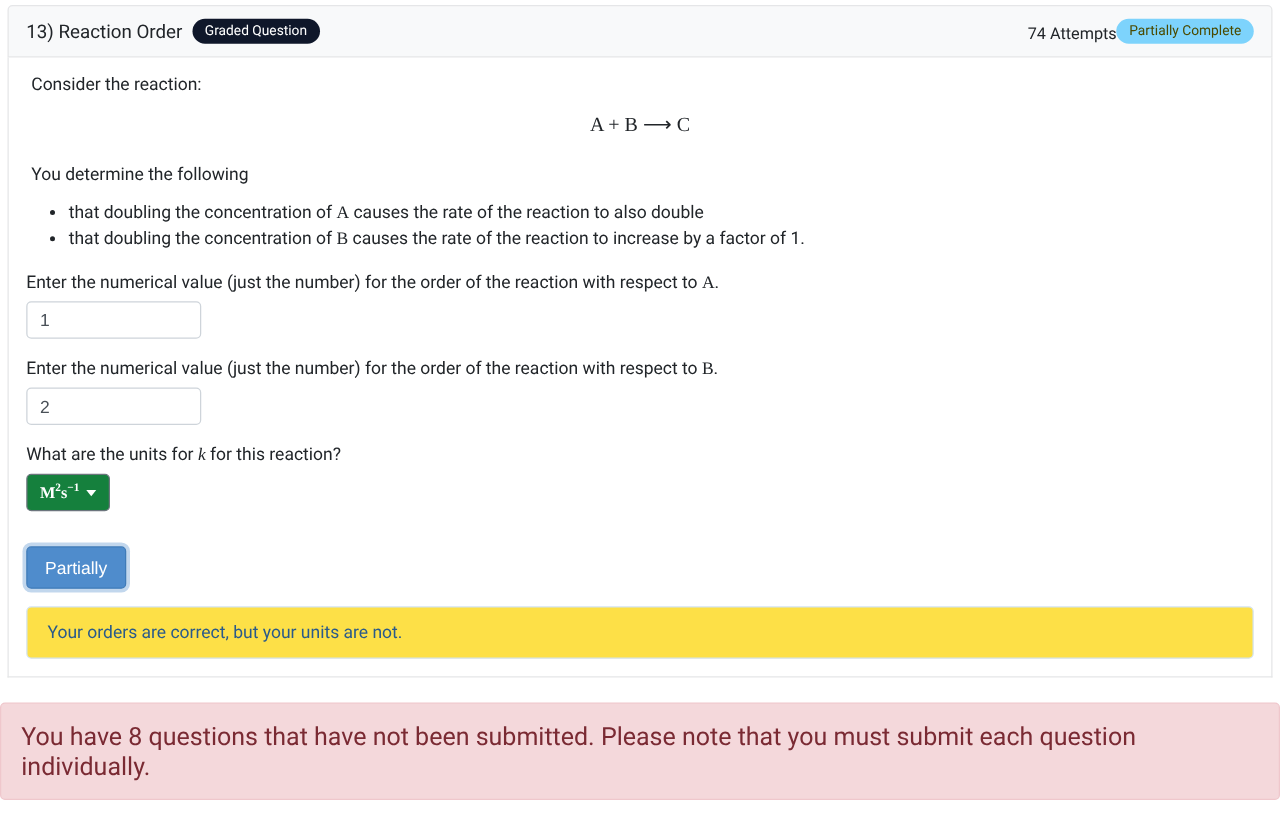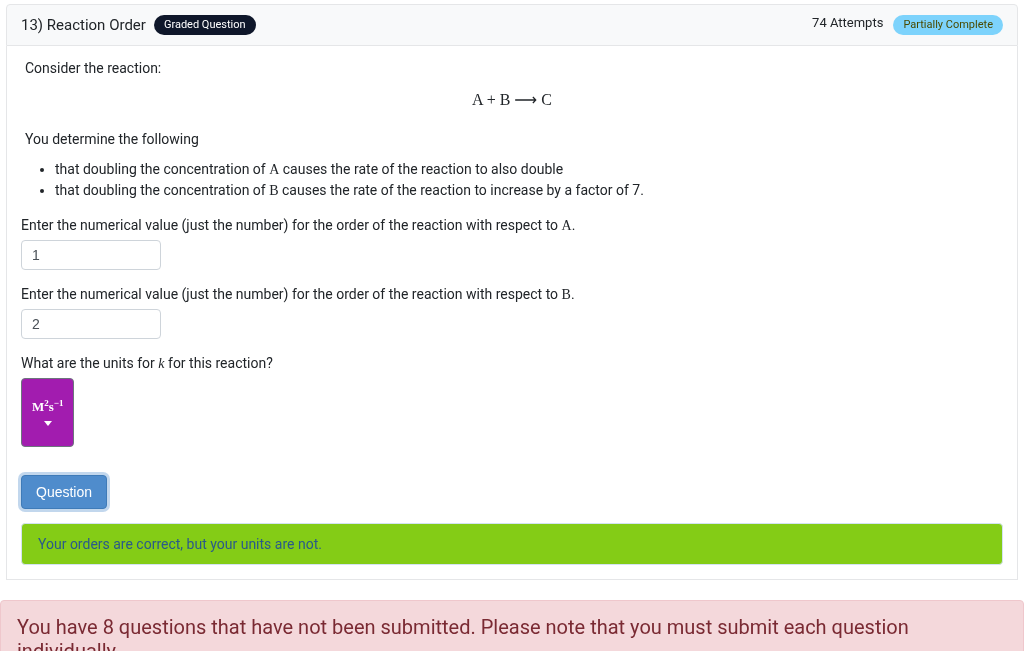--- a/index.html
+++ b/index.html
@@ -14,21 +14,21 @@
     display: flex;
     align-items: center;
     justify-content: space-between;
     padding: 10px 14px;
     background: #f8f9fa;
     border: 1px solid #e5e6e8;
     border-radius: 4px 4px 0 0;
   }
   .header-left { display: flex; align-items: center; gap: 8px; }
   .question-title { font-size: 15px; color: #212529; }
-  .header-right { display: flex; align-items: flex-start; gap: 10px; }
+  .header-right { display: flex; align-items: flex-end; }
   .attempts { font-size: 13px; color: #212529; }
   .badge {
     display: inline-block;
     padding: 2px 10px;
     border-radius: 10px;
     font-size: 11px;
     line-height: 16px;
     white-space: nowrap;
   }
   .badge-primary { background: #0f172a; color: #fff; }
@@ -57,31 +57,30 @@
     border: 1px solid #ced4da;
     border-radius: 4px;
     color: #495057;
     background: #fff;
     margin-top: 6px;
   }
   .dropdown-btn {
     display: inline-flex;
     align-items: center;
     gap: 6px;
-    background: #a21caf;
+    background: #15803d;
     color: #fff;
     border: 1px solid #6c757d;
     border-radius: 4px;
-    padding: 20px 10px;
+    padding: 6px 10px;
     font-size: 13px;
     cursor: pointer;
     margin-top: 6px;
     font-family: "Times New Roman", Times, serif;
     font-weight: 600;
-    flex-direction: column;
   }
   .dropdown-btn sup { font-size: 9px; vertical-align: super; line-height: 0;}
   .caret {
     width: 0; height: 0;
     border-left: 4px solid transparent;
     border-right: 4px solid transparent;
     border-top: 5px solid #fff;
     display: inline-block;
   }
   .evaluate-btn {
@@ -90,21 +89,21 @@
     border: 1px solid #3f7bb8;
     border-radius: 4px;
     padding: 8px 14px;
     font-size: 14px;
     cursor: pointer;
     margin-top: 12px;
     box-shadow: 0 0 0 3px rgba(79,140,204,0.35);
   }
   .alert-info {
     margin-top: 14px;
-    background: #84cc16;
+    background: #fde047;
     border: 1px solid #d3e3f1;
     color: #2a5a8a;
     padding: 12px 16px;
     border-radius: 4px;
     font-size: 14px;
   }
   .alert-danger {
     margin: 20px 0 0 0;
     background: #f4d8db;
     border: 1px solid #efc7cc;
@@ -140,21 +139,21 @@
 
       <div class="equation serif">A + B ⟶ C</div>
 
       <p class="para">You determine the following</p>
 
       <ul class="bullets">
         <li>
           <span>that doubling the concentration of </span><span class="mathvar">A</span><span> causes the rate of the reaction to also double</span>
         </li>
         <li>
-          <span>that doubling the concentration of </span><span class="mathvar">B</span><span> causes the rate of the reaction to increase by a factor of 7.</span>
+          <span>that doubling the concentration of </span><span class="mathvar">B</span><span> causes the rate of the reaction to increase by a factor of 1.</span>
         </li>
       </ul>
 
       <div class="prompt-block">
         <div>
           <span>Enter the numerical value (just the number) for the order of the reaction with respect to </span><span class="mathvar">A</span><span>.</span>
         </div>
         <input type="text" class="text-input" value="1" style="">
       </div>
 
@@ -168,20 +167,20 @@
       <div class="prompt-block">
         <div>
           <span>What are the units for </span><span class="math-italic">k</span><span> for this reaction?</span>
         </div>
         <button class="dropdown-btn">
           <span>M<sup>2</sup>s<sup>−1</sup></span>
           <span class="caret"></span>
         </button>
       </div>
 
-      <button class="evaluate-btn">Question</button>
+      <button class="evaluate-btn">Partially</button>
 
       <div class="alert-info">Your orders are correct, but your units are not.</div>
     </div>
   </div>
 
   <div class="alert-danger">You have 8 questions that have not been submitted. Please note that you must submit each question individually.</div>
 </div>
 
 </body></html>

